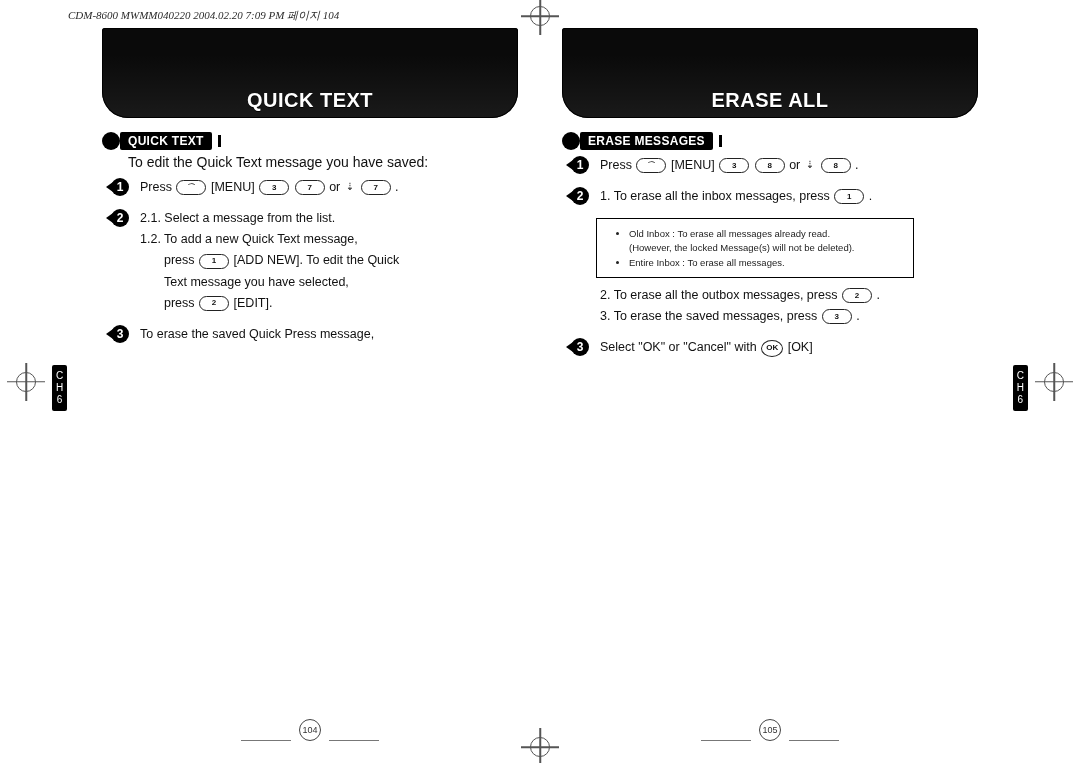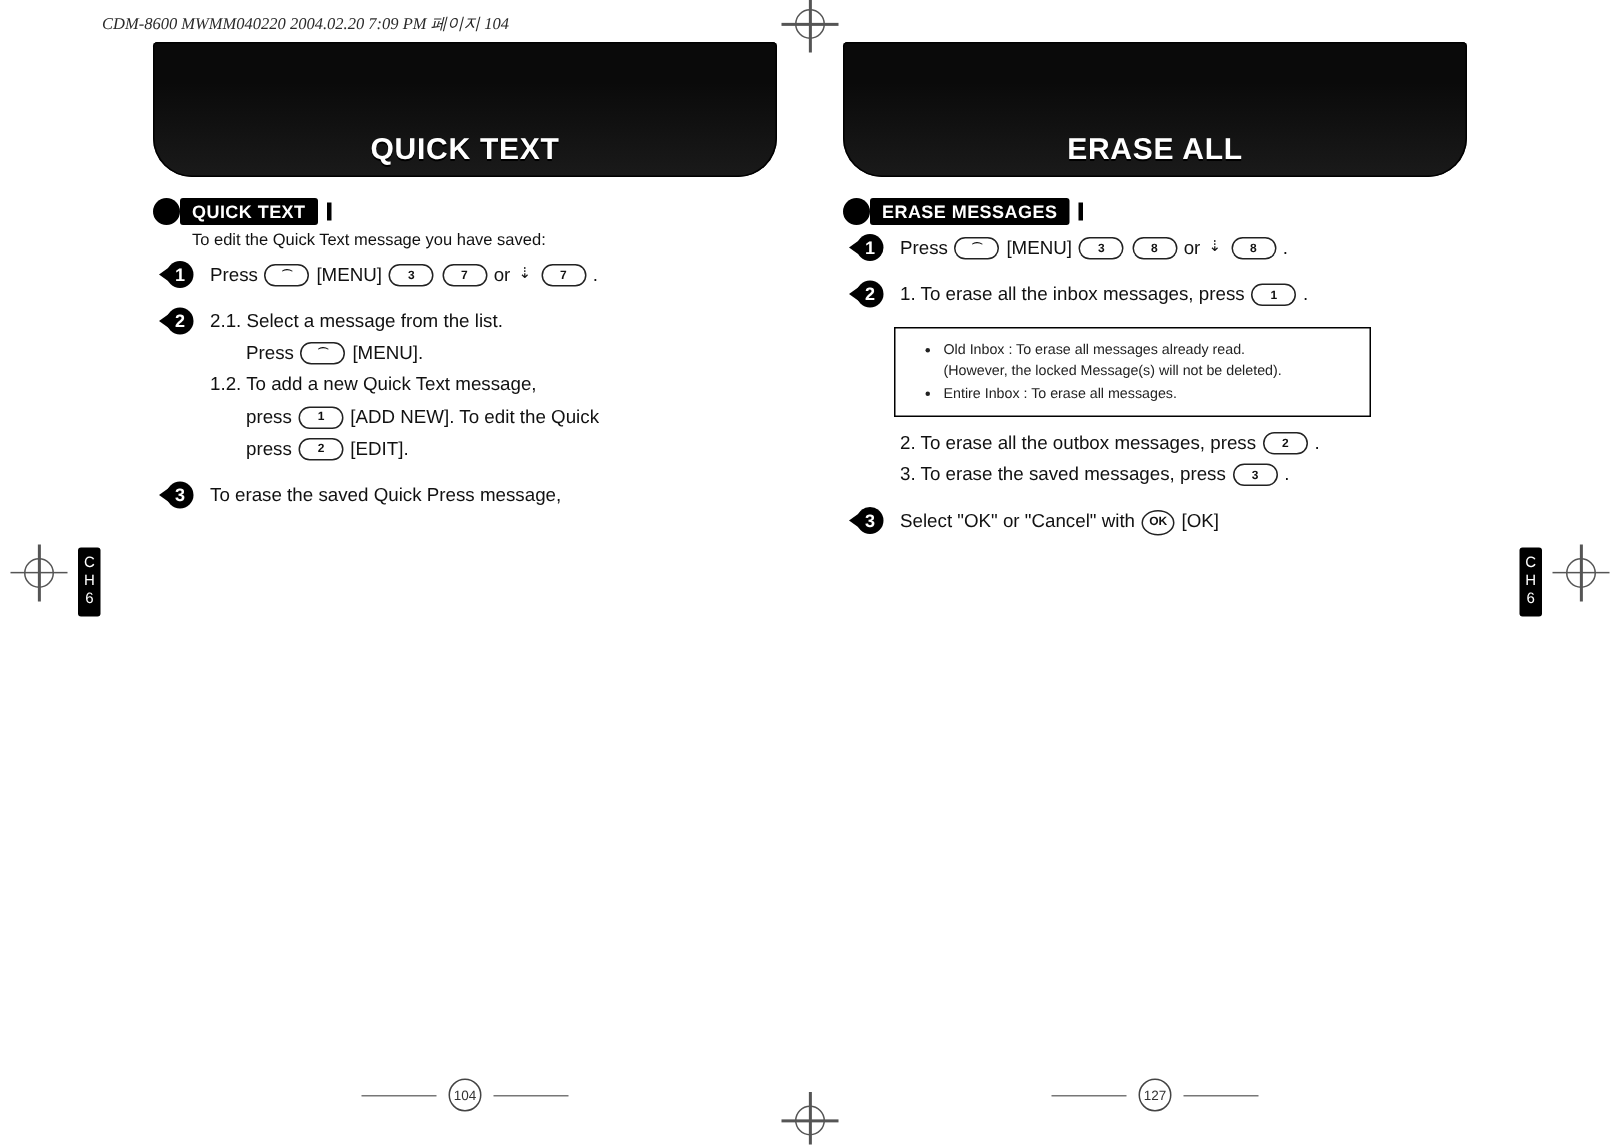--- a/index.html
+++ b/index.html
@@ -16,39 +16,39 @@
   .regmark.side.left { left:16px; }
   .regmark.side.right { right:16px; }
   .pages { position:absolute; left:80px; right:80px; top:28px; bottom:16px; display:flex; }
   .page { flex:1; position:relative; padding:0 22px 0 22px; }
   .banner { position:relative; width:100%; height:84px; border-radius:3px 3px 26px 26px; background:linear-gradient(#0a0a0a 30%, #1a1a1a 100%); box-shadow:0 0 0 1px #000 inset; display:flex; align-items:flex-end; justify-content:center; padding-bottom:6px; }
   .banner-title { color:#fff; font-weight:900; font-size:20px; letter-spacing:0.5px; text-shadow:0 1px 0 #000; }
   .subhead { display:flex; align-items:center; gap:0px; margin:14px 0 4px 0; }
   .dot { width:18px; height:18px; border-radius:50%; background:#000; flex:none; }
   .tag { background:#000; color:#fff; font-weight:800; font-size:12px; padding:2px 8px; border-radius:2px; letter-spacing:0.3px; }
   .endcap { width:3px; height:12px; background:#000; margin-left:6px; }
-  .intro { font-size:11px; margin:4px 0 8px 26px; color:#111; }
+  .intro { font-size:14px; margin:4px 0 8px 26px; color:#111; }
   .steps { margin-left:8px; max-width:340px; }
   .step { display:flex; gap:8px; margin:6px 0 10px 0; align-items:flex-start; }
   .step-num { flex:none; position:relative; width:22px; height:18px; }
   .step-num .ridge { position:absolute; left:-4px; top:4px; width:0;height:0; border-top:5px solid transparent; border-bottom:5px solid transparent; border-right:7px solid #000; }
   .step-num .pill { position:absolute; left:1px; top:0; width:18px; height:18px; border-radius:50%; background:#000; color:#fff; font-size:12px; font-weight:800; display:flex; align-items:center; justify-content:center; }
   .step-body { font-size:12.5px; line-height:1.45; color:#111; }
   .step-body p { margin:0 0 3px 0; }
   .key { display:inline-flex; align-items:center; justify-content:center; min-width:20px; height:13px; padding:0 4px; font-size:8px; font-weight:600; border:1px solid #222; border-radius:8px; vertical-align:middle; line-height:12px; margin:0 1px; background:#fff;}
   .key.round { border-radius:50%; width:15px; height:15px; padding:0; }
   .arrow { display:inline-block; font-size:10px; vertical-align:middle; margin:0 2px;}
   .notebox { margin:8px 0 8px 34px; border:1px solid #000; padding:6px 8px; font-size:9.5px; line-height:1.4; max-width:300px; }
   .notebox ul { margin:0; padding:0 0 0 12px; }
   .notebox li { margin:2px 12px; }
   .chbadge { position:absolute; top:50%; transform:translateY(-50%); background:#000; color:#fff; font-size:10px; line-height:1.2; padding:5px 4px 5px 4px; text-align:center; border-radius:2px; }
   .chbadge.leftside { left:-28px; }
   .chbadge.rightside { right:-28px; }
   .chbadge span { display:block; }
-  .pagenum { position:absolute; bottom:6px; left:50%; transform:translateX(-50%); font-size:10px; color:#333; display:flex; align-items:center; gap:8px;margin-top:22px;}
+  .pagenum { position:absolute; bottom:6px; left:50%; transform:translateX(-50%); font-size:10px; color:#333; display:flex; align-items:flex-end; gap:8px;margin-top:22px;}
   .pagenum .ring { width:20px; height:20px; border:1px solid #444; border-radius:50%; display:flex; align-items:center; justify-content:center; font-size:9px;}
   .pagenum .line { width:50px; height:1px; background:#777; }
 </style>
 </head>
 <body>
 <div class="sheet">
 
 <div class="topstrip">CDM-8600 MWMM040220  2004.02.20 7:09 PM  페이지 104</div>
 
 <div class="regmark top">
@@ -103,31 +103,27 @@
         </div>
       </div>
 
       <div class="step">
         <div class="step-num">
               <div class="ridge"></div>
               <div class="pill">2</div>
             </div>
         <div class="step-body">
           <p><span>2.1. Select a message from the list.</span></p>
-          <p style="padding-left:24px;">
-            <span>Press</span>
-            <span class="key">⌒</span>
-            <span>[MENU].</span>
-          </p>
           <p><span>1.2. To add a new Quick Text message,</span></p>
           <p style="padding-left:24px;">
             <span>press</span>
             <span class="key">1</span>
             <span>[ADD NEW]. To edit the Quick</span>
           </p>
+          <p style="padding-left:24px;"><span>Text message you have selected,</span></p>
           <p style="padding-left:24px;">
             <span>press</span>
             <span class="key">2</span>
             <span>[EDIT].</span>
           </p>
         </div>
       </div>
 
       <div class="step">
         <div class="step-num">
@@ -231,19 +227,19 @@
             <span>Select "OK" or "Cancel" with</span>
             <span class="key round">OK</span>
             <span>[OK]</span>
           </p>
         </div>
       </div>
     </div>
 
     <div class="pagenum">
       <div class="line"></div>
-          <div class="ring">127</div>
+          <div class="ring">105</div>
           <div class="line"></div>
     </div>
   </div>
 </div>
 
 </div>
 
 </body></html>

